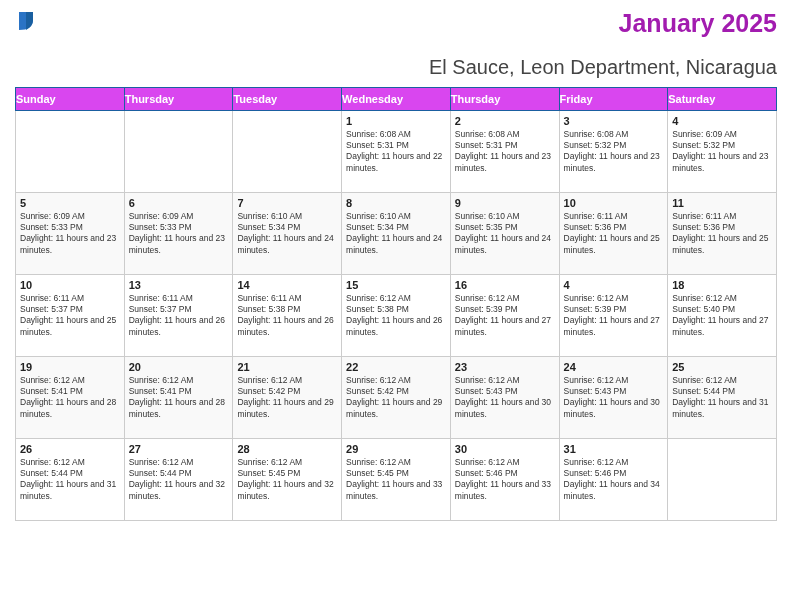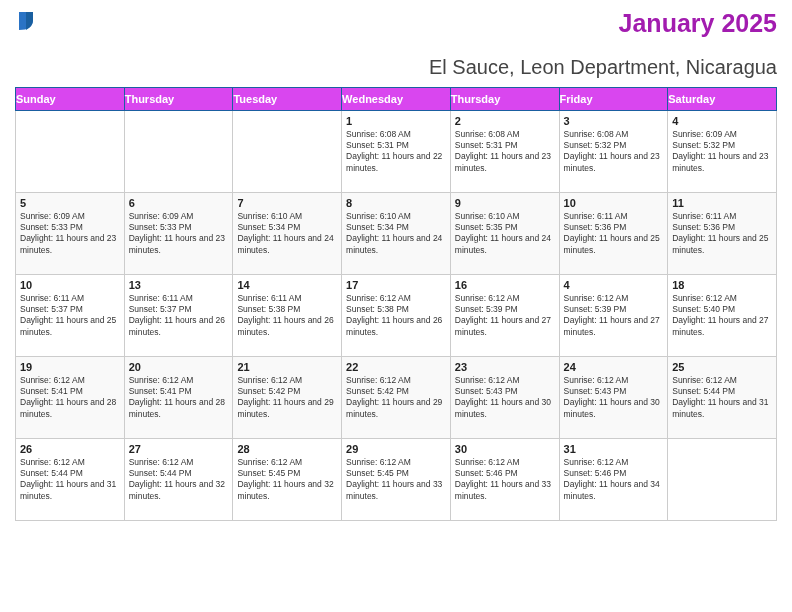--- a/index.html
+++ b/index.html
@@ -209,21 +209,21 @@
 Sunset: 5:37 PM
 Daylight: 11 hours and 26 minutes.</div>
           </td>
           <td>
             <div class="day-num">14</div>
             <div class="day-info" style="white-space: pre-line;">Sunrise: 6:11 AM
 Sunset: 5:38 PM
 Daylight: 11 hours and 26 minutes.</div>
           </td>
           <td>
-            <div class="day-num">17</div>
+            <div class="day-num">15</div>
             <div class="day-info" style="white-space: pre-line;">Sunrise: 6:12 AM
 Sunset: 5:38 PM
 Daylight: 11 hours and 26 minutes.</div>
           </td>
           <td>
             <div class="day-num">16</div>
             <div class="day-info" style="white-space: pre-line;">Sunrise: 6:12 AM
 Sunset: 5:39 PM
 Daylight: 11 hours and 27 minutes.</div>
           </td>

